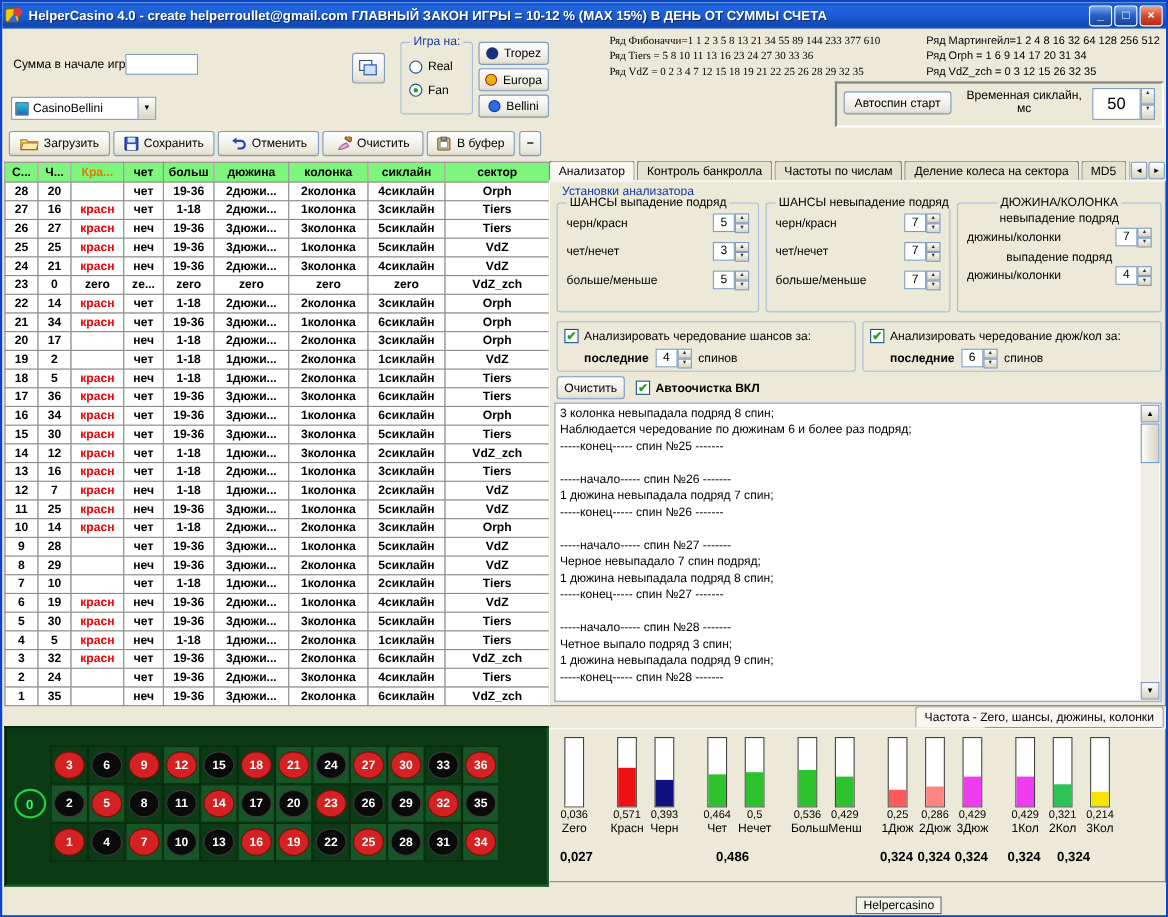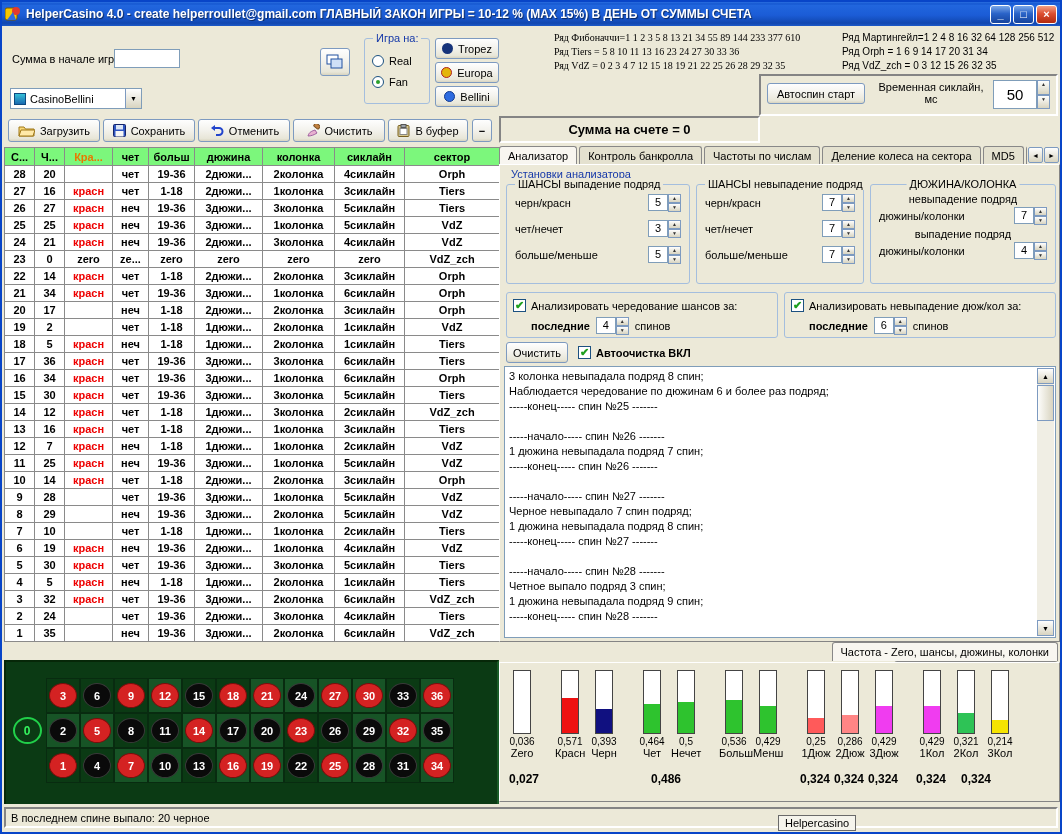--- a/index.html
+++ b/index.html
@@ -214,23 +214,20 @@
         <svg width="13" height="13">
           <rect x="1" y="1.5" width="11" height="11" rx="1" fill="#d8c890" stroke="#786020"></rect>
           <rect x="4" y="0.5" width="5" height="3" fill="#9aa0a8" stroke="#555"></rect>
           <rect x="3" y="4.5" width="7" height="6" fill="#fff" stroke="#888"></rect>
         </svg>
       </span>
     <span>В буфер</span>
   </button>
   <button class="xpbtn" style="position:absolute;left:470px;top:117px;width:20px;height:23px;font-weight:bold;">−</button>
 
-  <div class="sunken" style="position:absolute;left:497px;top:114px;width:261px;height:27px;display:flex;align-items:center;justify-content:center;">
-    <span style="font-weight:bold;font-size:13px;">Сумма на счете = 0</span>
-  </div>
 
   <div style="position:absolute;left:497px;top:142px;width:528px;height:21px;display:flex;align-items:flex-end;overflow:hidden;">
     <div class="tab active">Анализатор</div>
     <div class="tab">Контроль банкролла</div>
     <div class="tab">Частоты по числам</div>
     <div class="tab">Деление колеса на сектора</div>
     <div class="tab">MD5</div>
     <div class="tab">Ко</div>
   </div>
   <span class="sb-h" style="left:1026px;top:145px;">◄</span>
@@ -683,21 +680,21 @@
             <span class="sb">▲</span>
             <span class="sb">▼</span>
           </span>
         </span>
       <span>спинов</span>
     </div>
   </div>
   <div class="gbox" style="left:782px;top:290px;width:272px;height:46px;">
     <div style="display:flex;align-items:center;gap:5px;margin:6px 0 0 6px;">
       <span class="cb">✔</span>
-      <span>Анализировать невыпадение дюж/кол за:</span>
+      <span>Анализировать чередование дюж/кол за:</span>
     </div>
     <div style="display:flex;align-items:center;gap:6px;margin:5px 0 0 24px;">
       <span style="font-weight:bold;">последние</span>
       <span class="spin">
           <span class="spin-val">6</span>
           <span class="spin-btns">
             <span class="sb">▲</span>
             <span class="sb">▼</span>
           </span>
         </span>
@@ -959,20 +956,15 @@
         </div>
         <div class="b-cell">
           <div class="chip black">31</div>
         </div>
         <div class="b-cell hit">
           <div class="chip red">34</div>
         </div>
       </div>
     </div>
 
-  <div id="statusbar">
-    <div id="status-field" class="sunken">
-      <span>В последнем спине выпало: 20 черное</span>
-    </div>
-  </div>
   <div id="tooltip">Helpercasino</div>
 
 </div>
 
 </body></html>

